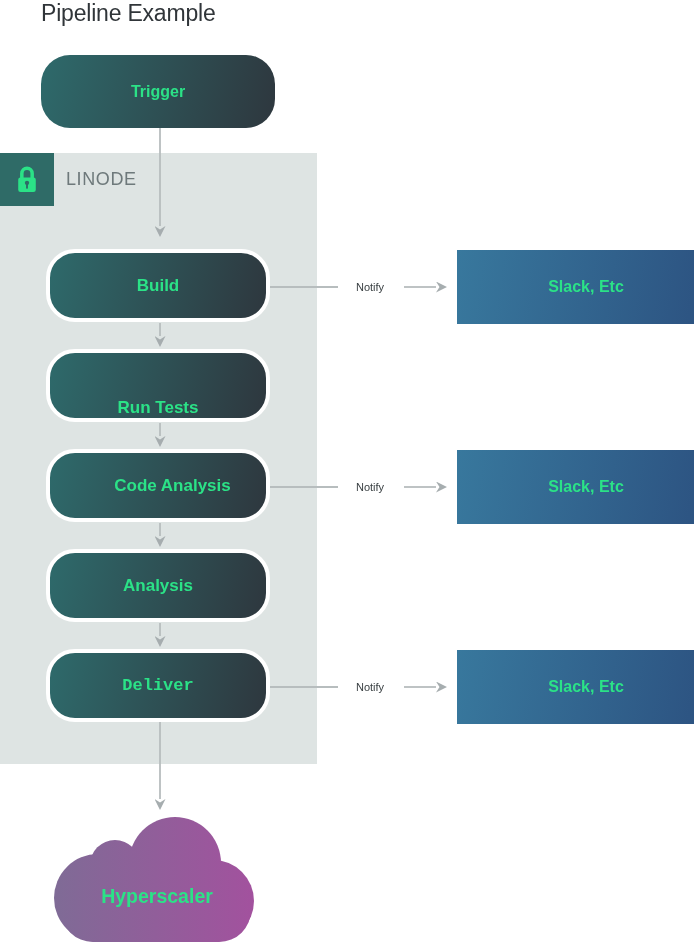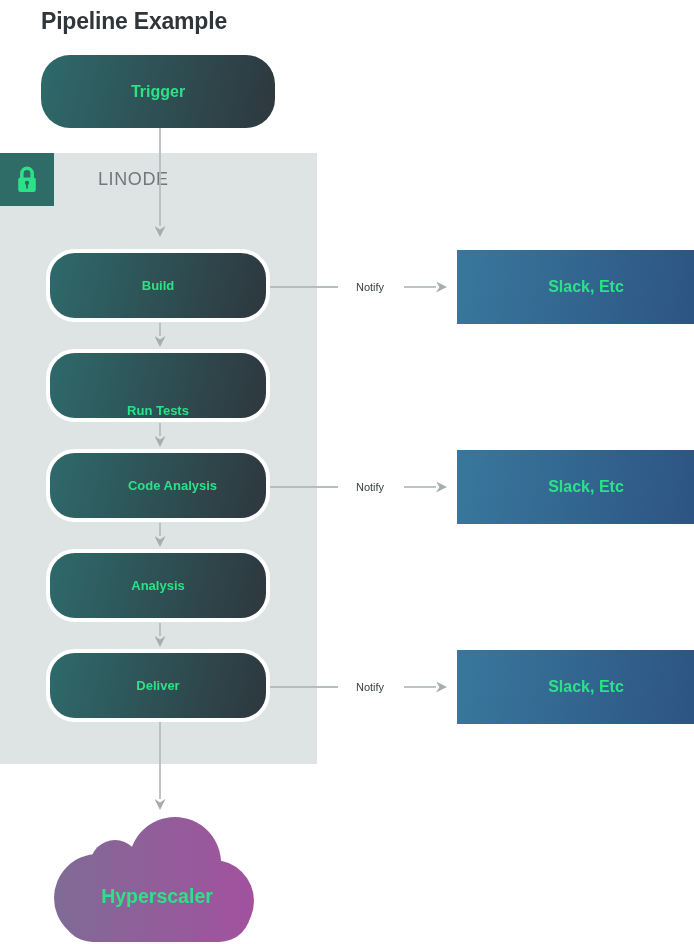--- a/index.html
+++ b/index.html
@@ -3,48 +3,47 @@
 <meta charset="utf-8">
 <style>
   * { margin:0; padding:0; box-sizing:border-box; }
   html,body { background:#fff; }
   .canvas {
     position:relative; width:694px; height:944px; overflow:hidden;
     font-family:"Liberation Sans", sans-serif; background:#fff;
   }
   .title {
     position:absolute; left:41px; top:0px;
-    font-size:23px; font-weight:bold; letter-spacing:-0.2px;
+    font-size:23px; font-weight:normal; letter-spacing:-0.2px;
     color:var(--title-color);
-    margin-top:8px;
   }
   .panel {
     position:absolute; left:0; top:153px; width:317px; height:611px;
     background:var(--panel);
   }
   .lock-badge {
     position:absolute; left:0; top:153px; width:54px; height:53px;
     background:var(--badge-teal);
     display:flex; align-items:center; justify-content:center;
   }
   .group-label {
     position:absolute; left:66px; top:153px; height:53px; line-height:53px;
-    font-size:18px; color:var(--group-label-color); letter-spacing:0.6px;margin-left:32px;
+    font-size:18px; color:var(--group-label-color); letter-spacing:0.6px;
   }
   .node {
     position:absolute; display:flex; align-items:center; justify-content:center;
     font-weight:bold; color:var(--accent-green);
   }
   .dark-grad { background:linear-gradient(103deg, var(--teal) 0%, var(--slate) 100%);border-radius:29px; }
   .trigger { left:41px; top:55px; width:234px; height:73px; font-size:16px; }
   .step {
-    left:46px; width:224px; height:73px; border:4px solid #fff; font-size:13px;
+    left:46px; width:224px; height:73px; border:4px solid #fff; font-size:17px;
   }
   .step0 { top:249px; } .step1 { top:349px;align-items:flex-end; } .step2 { top:449px;padding-left:29px; }
-  .step3 { top:549px; } .step4 { top:649px; }
+  .step3 { top:549px; } .step4 { top:649px;font-family:Liberation Mono, monospace; }
   .slack {
     left:457px; width:258px; height:74px; font-size:16px;
     background:linear-gradient(99deg, var(--blue-start) 0%, var(--blue-end) 100%);
   }
   .slack0 { top:250px; } .slack1 { top:450px; } .slack2 { top:650px; }
   .notify {
     position:absolute; left:330px; width:80px; height:22px; line-height:22px;
     text-align:center; font-size:11px; color:var(--notify-color);
   }
   .notify0 { top:276px; } .notify1 { top:476px; } .notify2 { top:676px; }

